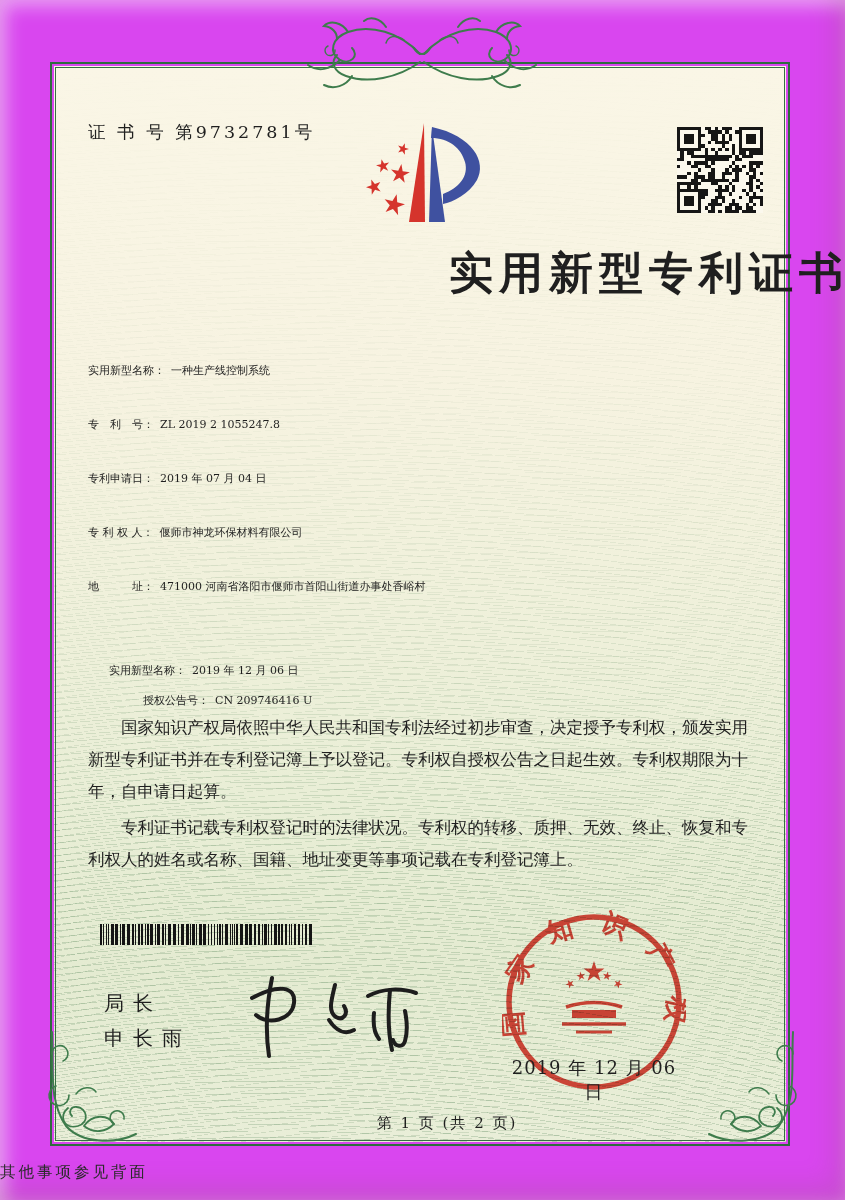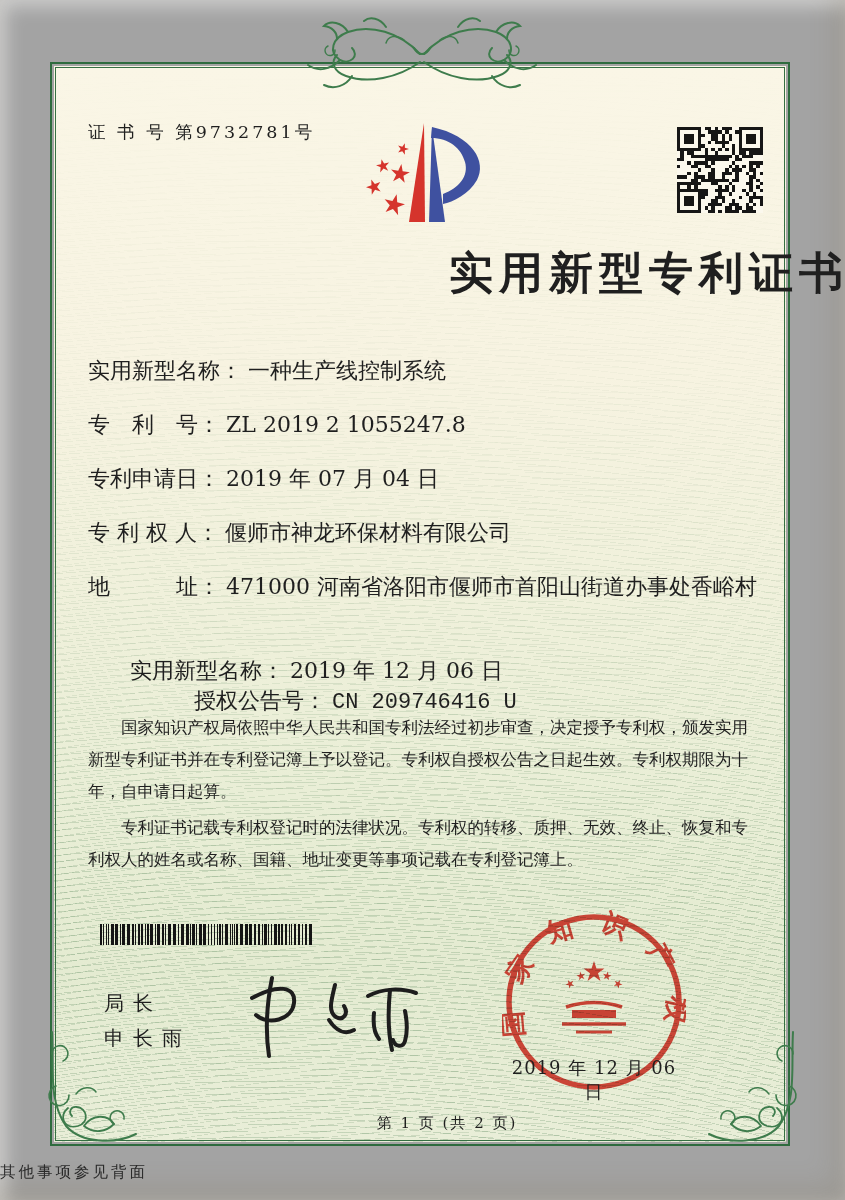--- a/index.html
+++ b/index.html
@@ -1,18 +1,18 @@
 <!DOCTYPE html>
 <html><head>
 <meta charset="utf-8">
 <style>
   html,body{margin:0;padding:0;background:#e9e4d2;}
   .page{
     position:relative;width:845px;height:1200px;overflow:hidden;
-    background:#a3a3a3;
+    background:#d946ef;
     font-family:"DejaVu Serif","Liberation Serif",serif;
     color:#1f1f1f;
     box-shadow:inset -10px -14px 26px rgba(120,105,70,.18), inset 6px 6px 18px rgba(255,255,255,.5);
   }
   
   .frame-outer{position:absolute;left:50px;top:62px;width:740px;height:1084px;
     border:2.5px solid #2e6b3e;box-sizing:border-box;z-index:1;}
   .frame-inner{position:absolute;left:3px;top:3px;right:3px;bottom:3px;
     border:1.4px solid #356f42;}
   
@@ -26,25 +26,25 @@
     mask-image:linear-gradient(180deg,transparent 0%,rgba(0,0,0,.18) 30%,rgba(0,0,0,.55) 55%,#000 75%);}
   .orn{position:absolute;z-index:2;}
   .orn-top{left:292px;top:12px;width:260px;height:90px;}
   .orn-bl{left:38px;top:1028px;width:110px;height:122px;}
   .orn-br{left:697px;top:1028px;width:110px;height:122px;transform:scaleX(-1);}
   .cert-no{position:absolute;left:88px;top:120px;font-size:17.5px;letter-spacing:3px;z-index:3;}
   .logo{position:absolute;left:345px;top:110px;width:172px;height:128px;z-index:3;}
   .qr{position:absolute;left:677px;top:127px;width:86px;height:86px;z-index:3;background:#fbf8ed;}
   .title{position:absolute;left:0;top:240px;width:845px;text-align:right;margin:4px;
     font-size:44px;font-weight:700;letter-spacing:6px;z-index:3;}
-  .fields{position:absolute;left:88px;top:356px;width:690px;z-index:3;font-size:22px;}
+  .fields{position:absolute;left:88px;top:356px;width:690px;z-index:3;font-size:11px;}
   .frow{line-height:30px;margin-bottom:24px;white-space:pre-wrap;}
   .flabel{white-space:pre;}
   .fvalue{margin-left:6px;}
-  .frow-grant .g2{margin-left:64px;font-family:Liberation Mono, monospace;}
+  .frow-grant .g2{margin-left:34px;}
   .body-text{position:absolute;left:88px;top:712px;width:672px;z-index:3;
     font-size:16.5px;line-height:32px;text-align:justify;}
   .body-text p{margin:0 12px 4px 0;text-indent:2em;}
   .barcode{position:absolute;left:100px;top:924px;width:217px;height:21px;z-index:3;}
   .director-label{position:absolute;left:104px;top:990px;font-size:20px;letter-spacing:9px;z-index:3;}
   .director-name{position:absolute;left:104px;top:1025px;font-size:20px;letter-spacing:9px;z-index:3;}
   .signature{position:absolute;left:232px;top:958px;width:200px;height:112px;z-index:4;}
   .sig-text{position:absolute;left:260px;top:990px;opacity:0;font-size:10px;z-index:4;}
   .seal{position:absolute;left:502px;top:910px;width:184px;height:184px;z-index:5;
     mix-blend-mode:multiply;opacity:.92;}

